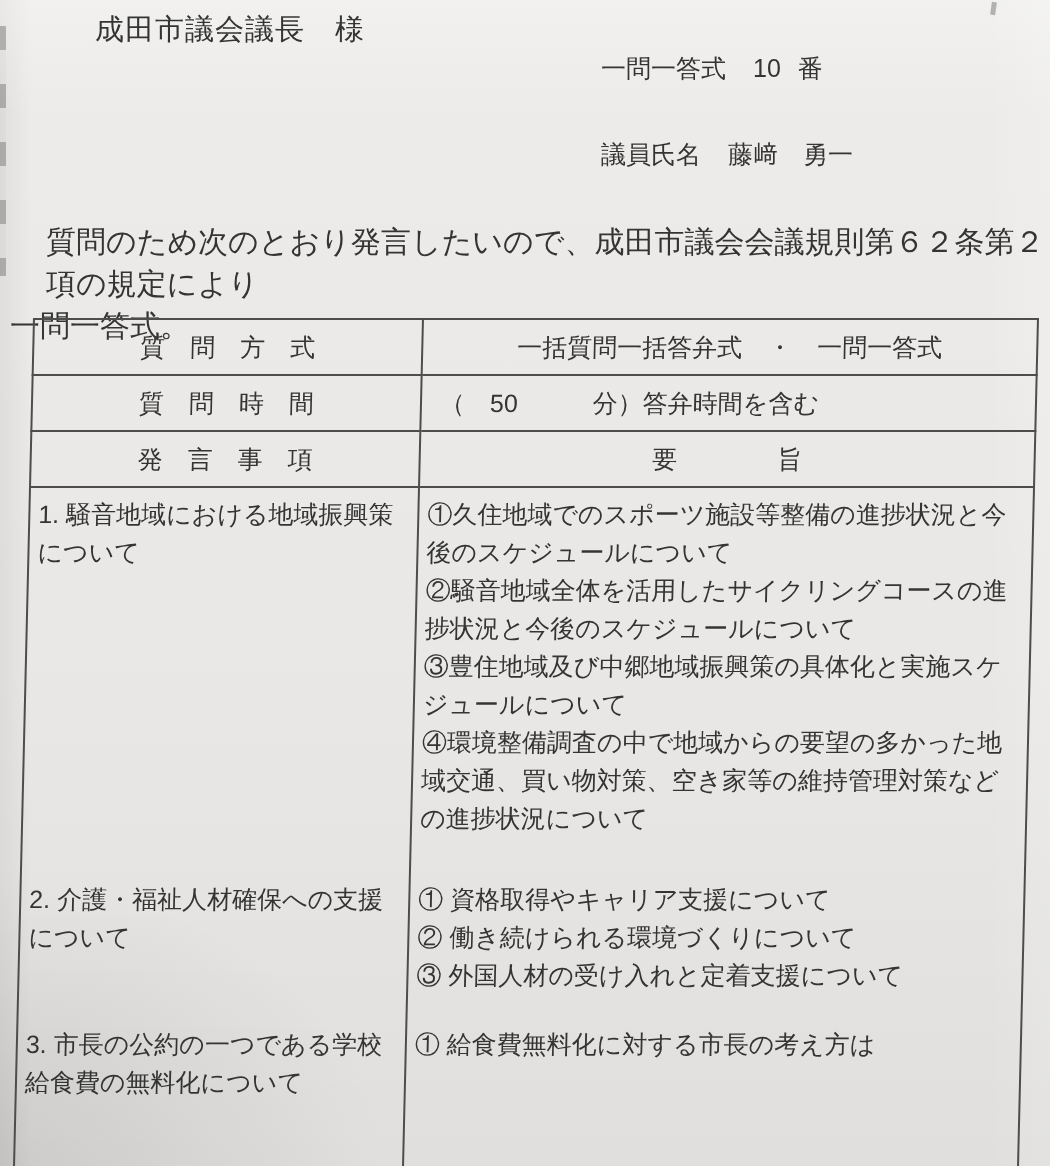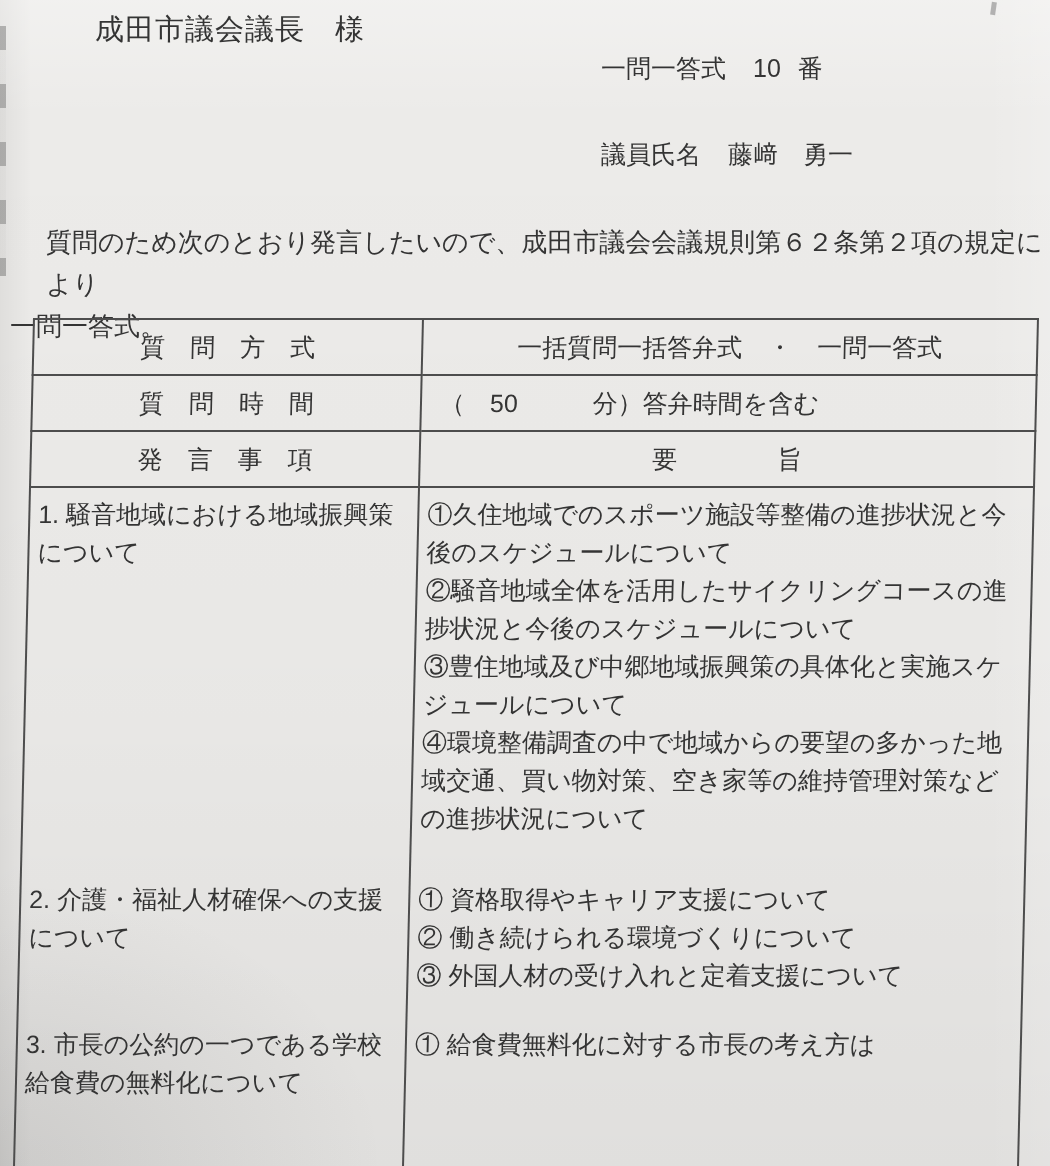--- a/index.html
+++ b/index.html
@@ -27,21 +27,21 @@
   .scan-mark {
     position: absolute; left: 991px; top: 2px; width: 5px; height: 13px;
     background: rgba(125,125,125,0.55); transform: rotate(8deg);
   }
   .recipient { position: absolute; left: 95px; top: 10px; font-size: 29px; letter-spacing: 1px; }
   .meta-line { position: absolute; left: 601px; font-size: 25px; white-space: nowrap; }
   .seat-line { top: 52px; }
   .name-line { top: 138px; }
   .meta-line .val { margin-left: 27px; }
   .meta-line .unit { margin-left: 17px; }
-  .notice { position: absolute; left: 10px; top: 221px; width: 1040px; font-size: 26px; line-height: 42px; }
+  .notice { position: absolute; left: 10px; top: 221px; width: 1040px; font-size: 30px; line-height: 42px; }
   .notice .indent { padding-left: 36px; }
 
   .qtable {
     position: absolute; left: 33px; top: 318px; width: 1004px;
     border-collapse: collapse; table-layout: fixed;
     transform: skewX(-1.35deg); transform-origin: 0 0;
   }
   .qtable col.c1 { width: 389px; }
   .qtable col.c2 { width: 615px; }
   .qtable td { border: 2px solid #4d4d4d; font-size: 25px; vertical-align: middle; }

